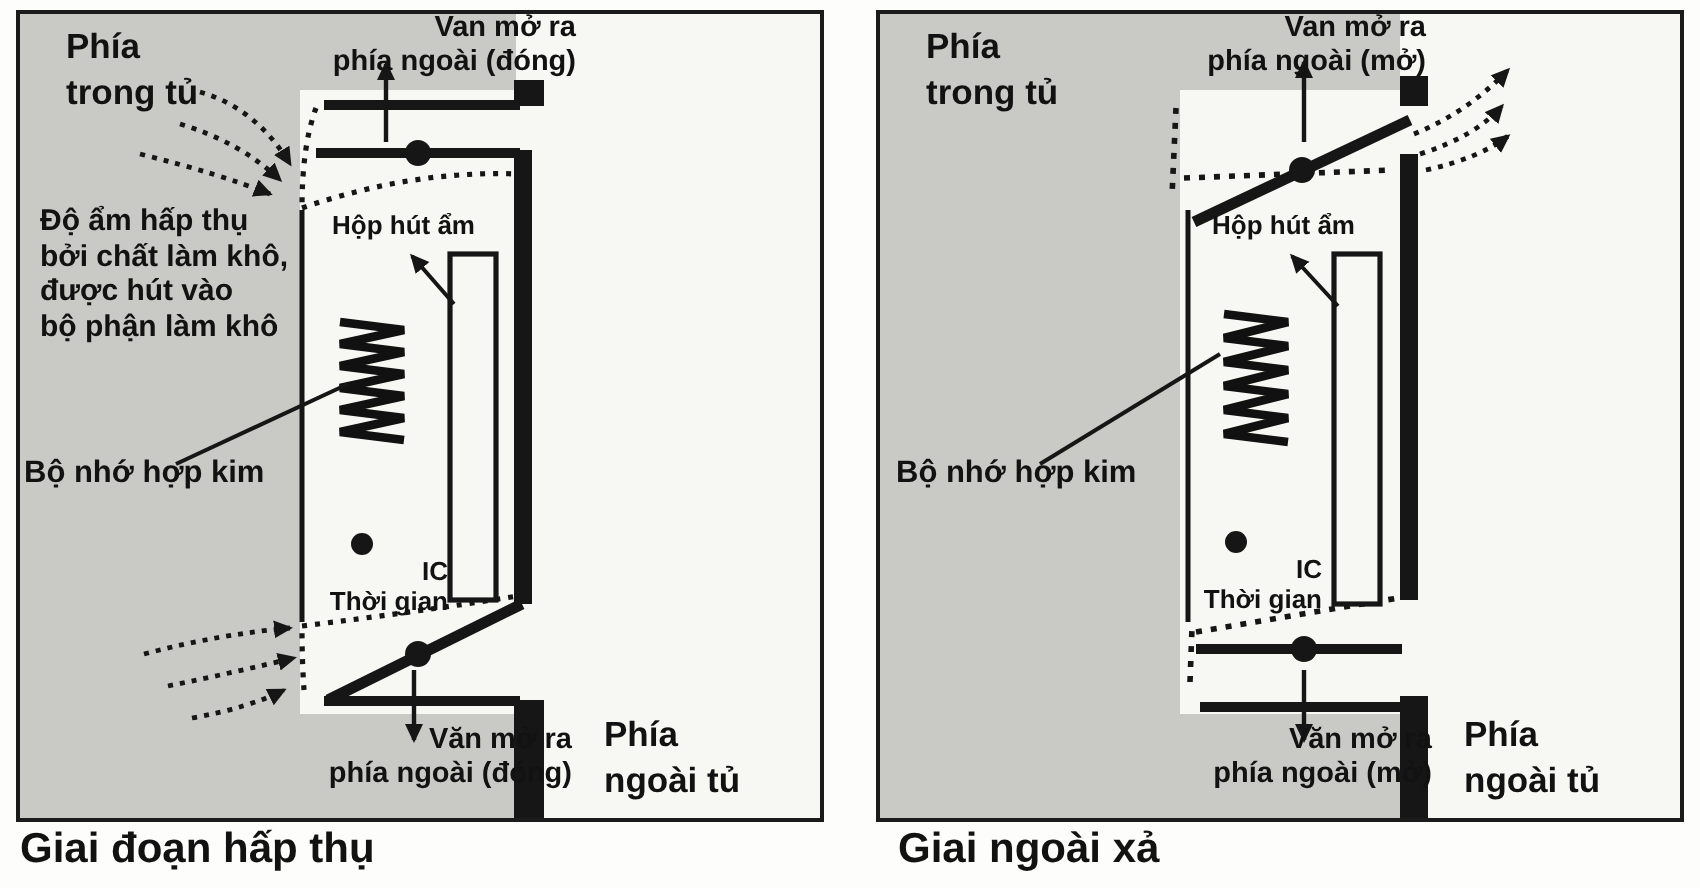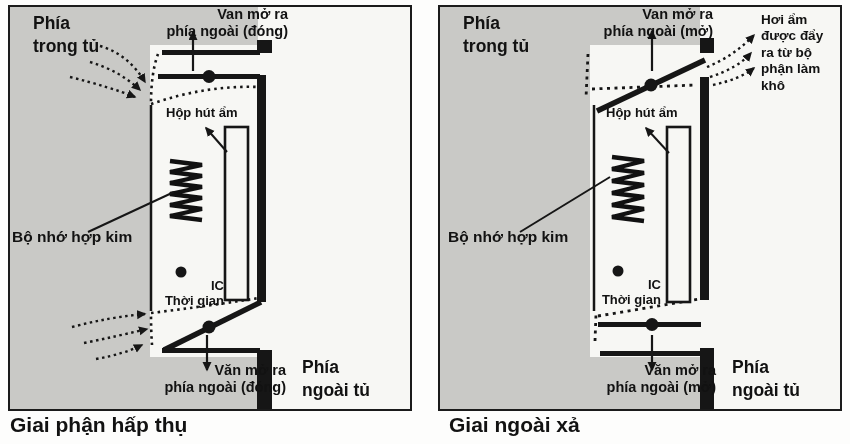--- a/index.html
+++ b/index.html
@@ -72,20 +72,24 @@
         <path d="M76,338 Q110,331 139,324" marker-end="url(#ahL)"></path>
         <path d="M88,354 Q116,349 134,340" marker-end="url(#ahL)"></path>
       </g>
 
       <rect x="1" y="1" width="402" height="404" fill="none" stroke="#1b1b1b" stroke-width="2"></rect>
     </svg>
     <div class="lbl" style="left:25px;top:7px;font-size:17.5px;line-height:1.3;">Phía
 trong tủ</div>
     <div class="lbl center" style="left:125px;top:1px;width:155px;font-size:14.5px;">Van mở ra
 phía ngoài (đóng)</div>
+    <div class="lbl" style="left:12px;top:97px;font-size:15px;">Độ ẩm hấp thụ
+bởi chất làm khô,
+được hút vào
+bộ phận làm khô</div>
     <div class="lbl" style="left:4px;top:223px;font-size:15.5px;">Bộ nhớ hợp kim</div>
     <div class="lbl" style="left:158px;top:100px;font-size:13px;">Hộp hút ẩm</div>
     <div class="lbl center" style="left:131px;top:273px;width:85px;font-size:13px;">IC
 Thời gian</div>
     <div class="lbl center" style="left:120px;top:357px;width:158px;font-size:14.5px;">Văn mở ra
 phía ngoài (đóng)</div>
     <div class="lbl" style="left:294px;top:351px;font-size:17.5px;line-height:1.3;">Phía
 ngoài tủ</div>
   </div>
 
@@ -139,30 +143,25 @@
         <path d="M272,72 Q300,63 313,48" marker-end="url(#ahR)"></path>
         <path d="M275,80 Q302,74 316,63" marker-end="url(#ahR)"></path>
       </g>
 
       <rect x="1" y="1" width="402" height="404" fill="none" stroke="#1b1b1b" stroke-width="2"></rect>
     </svg>
     <div class="lbl" style="left:25px;top:7px;font-size:17.5px;line-height:1.3;">Phía
 trong tủ</div>
     <div class="lbl center" style="left:133px;top:1px;width:142px;font-size:14.5px;">Van mở ra
 phía ngoài (mở)</div>
-    <div class="lbl" style="left:323px;top:7px;width:80px;font-size:13.5px;line-height:1.22;">Hơi ẩm
-được đẩy
-ra từ bộ
-phận làm
-khô</div>
     <div class="lbl" style="left:10px;top:223px;font-size:15.5px;">Bộ nhớ hợp kim</div>
     <div class="lbl" style="left:168px;top:100px;font-size:13px;">Hộp hút ẩm</div>
     <div class="lbl center" style="left:138px;top:272px;width:85px;font-size:13px;">IC
 Thời gian</div>
     <div class="lbl center" style="left:113px;top:357px;width:165px;font-size:14.5px;">Văn mở ra
 phía ngoài (mở)</div>
     <div class="lbl" style="left:294px;top:351px;font-size:17.5px;line-height:1.3;">Phía
 ngoài tủ</div>
   </div>
 
-  <div class="caption" style="left:10px;">Giai phận hấp thụ</div>
+  <div class="caption" style="left:10px;">Giai đoạn hấp thụ</div>
   <div class="caption" style="left:449px;">Giai ngoài xả</div>
 </div>
 
 </body></html>

